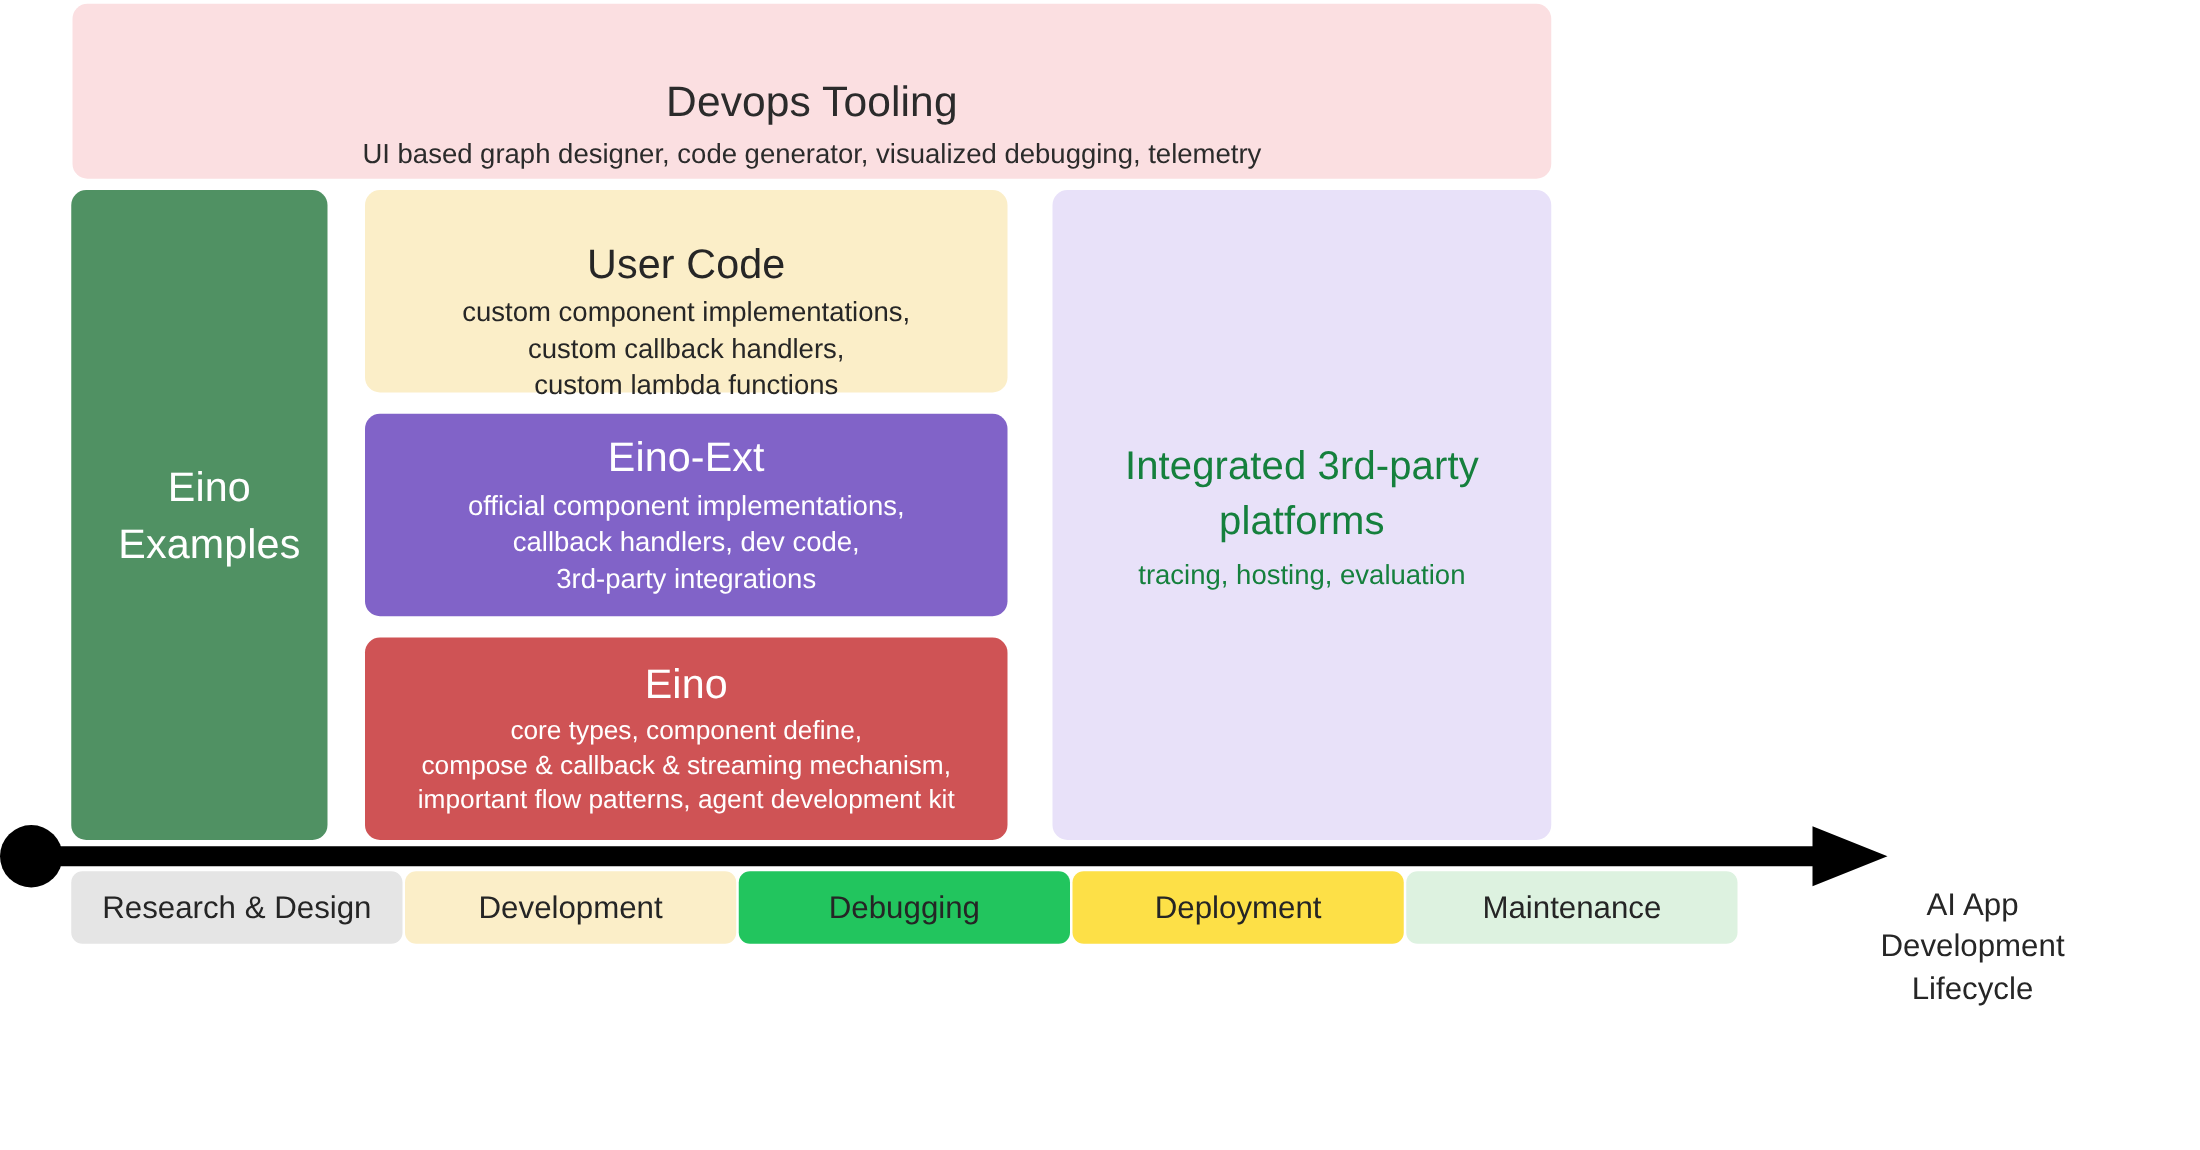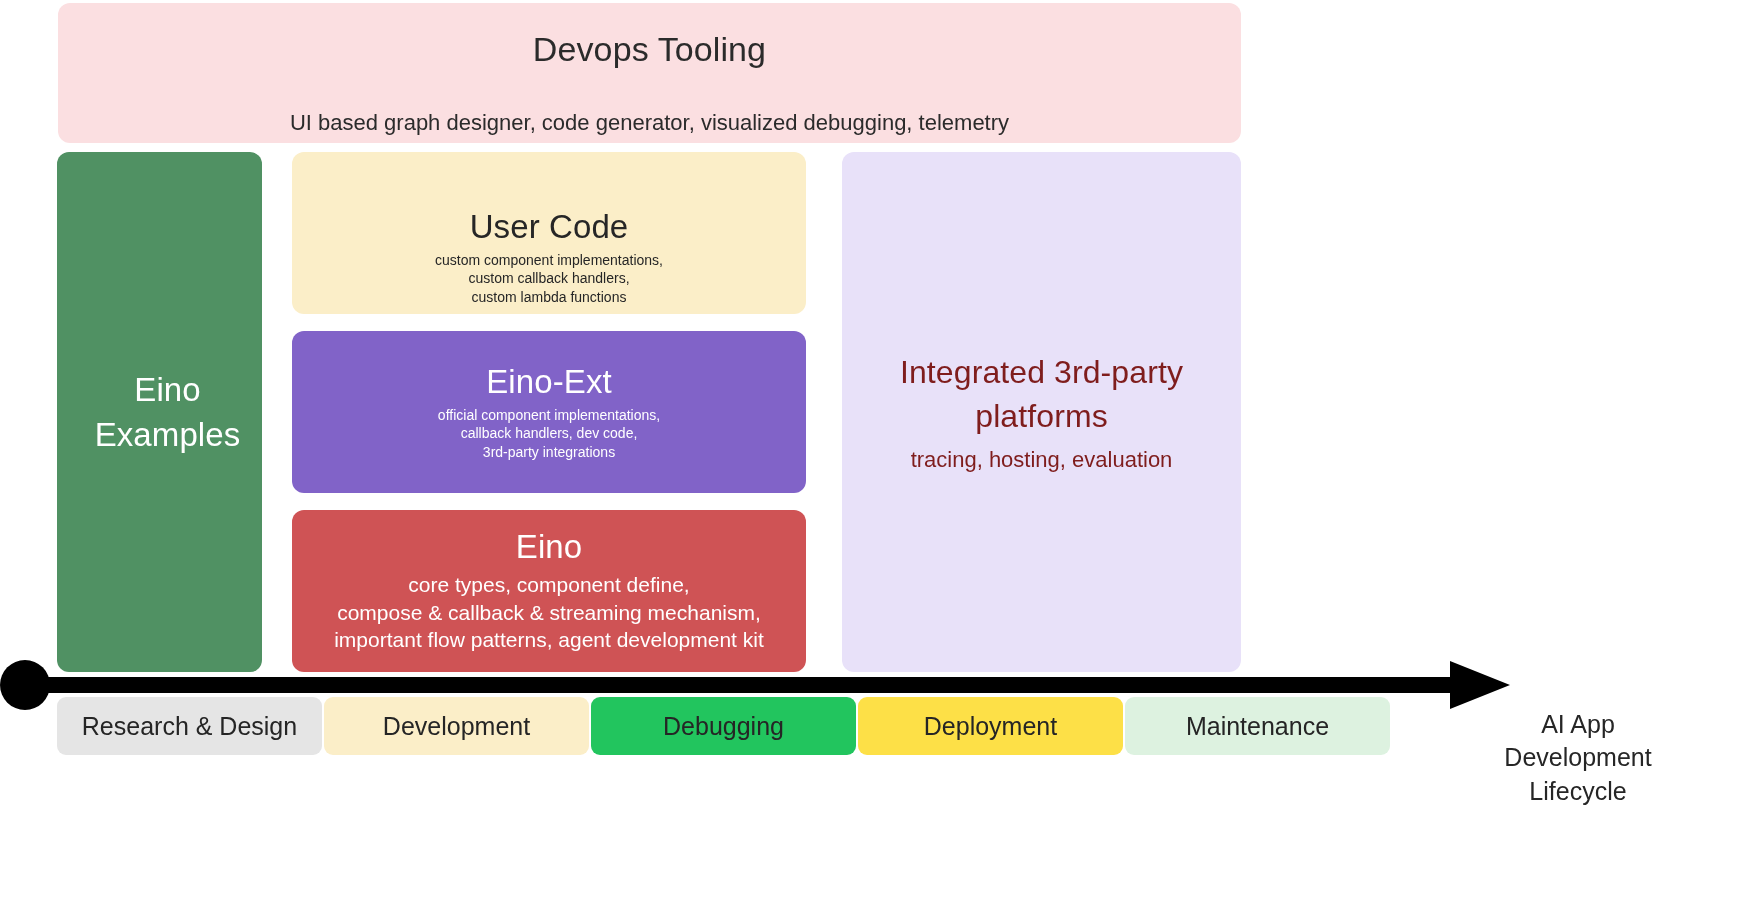--- a/index.html
+++ b/index.html
@@ -35,33 +35,33 @@
     text-align: center;
     padding: 6px 14px;
   }
   .box .title {
     font-size: 33px;
     font-weight: 400;
     line-height: 1.18;
     letter-spacing: .1px;
   }
   .box .desc {
-    font-size: 14px;
+    font-size: 22px;
     font-weight: 400;
     line-height: 1.33;
     margin-top: 4px;
   }
   .box .desc .line { display: block; }
 
   
   #devops-tooling {
     left: 58px; top: 3px;
     width: 1183px; height: 140px;
     background: #fbdfe1;
-    justify-content: space-between;
+    justify-content: flex-end;
     padding-top: 26px;
   }
   #devops-tooling .title { font-size: 34px; }
   #devops-tooling .desc  { font-size: 22px; margin-top: 6px; }
 
   
   #eino-examples {
     left: 57px; top: 152px;
     width: 205px; height: 520px;
     background: #509163;
@@ -94,21 +94,21 @@
     color: #ffffff;
   }
   #eino-core .title { font-size: 33px; }
   #eino-core .desc  { font-size: 21px; }
 
   
   #third-party {
     left: 842px; top: 152px;
     width: 399px; height: 520px;
     background: #e8e1f9;
-    color: #7f1d1d;
+    color: #15803d;
   }
   #third-party .title { font-size: 32px; line-height: 1.4; }
   #third-party .desc  { font-size: 22px; margin-top: 6px; }
 
   
   #timeline-arrow {
     position: absolute;
     left: 0; top: 655px;
     width: 1540px; height: 60px;
     pointer-events: none;

